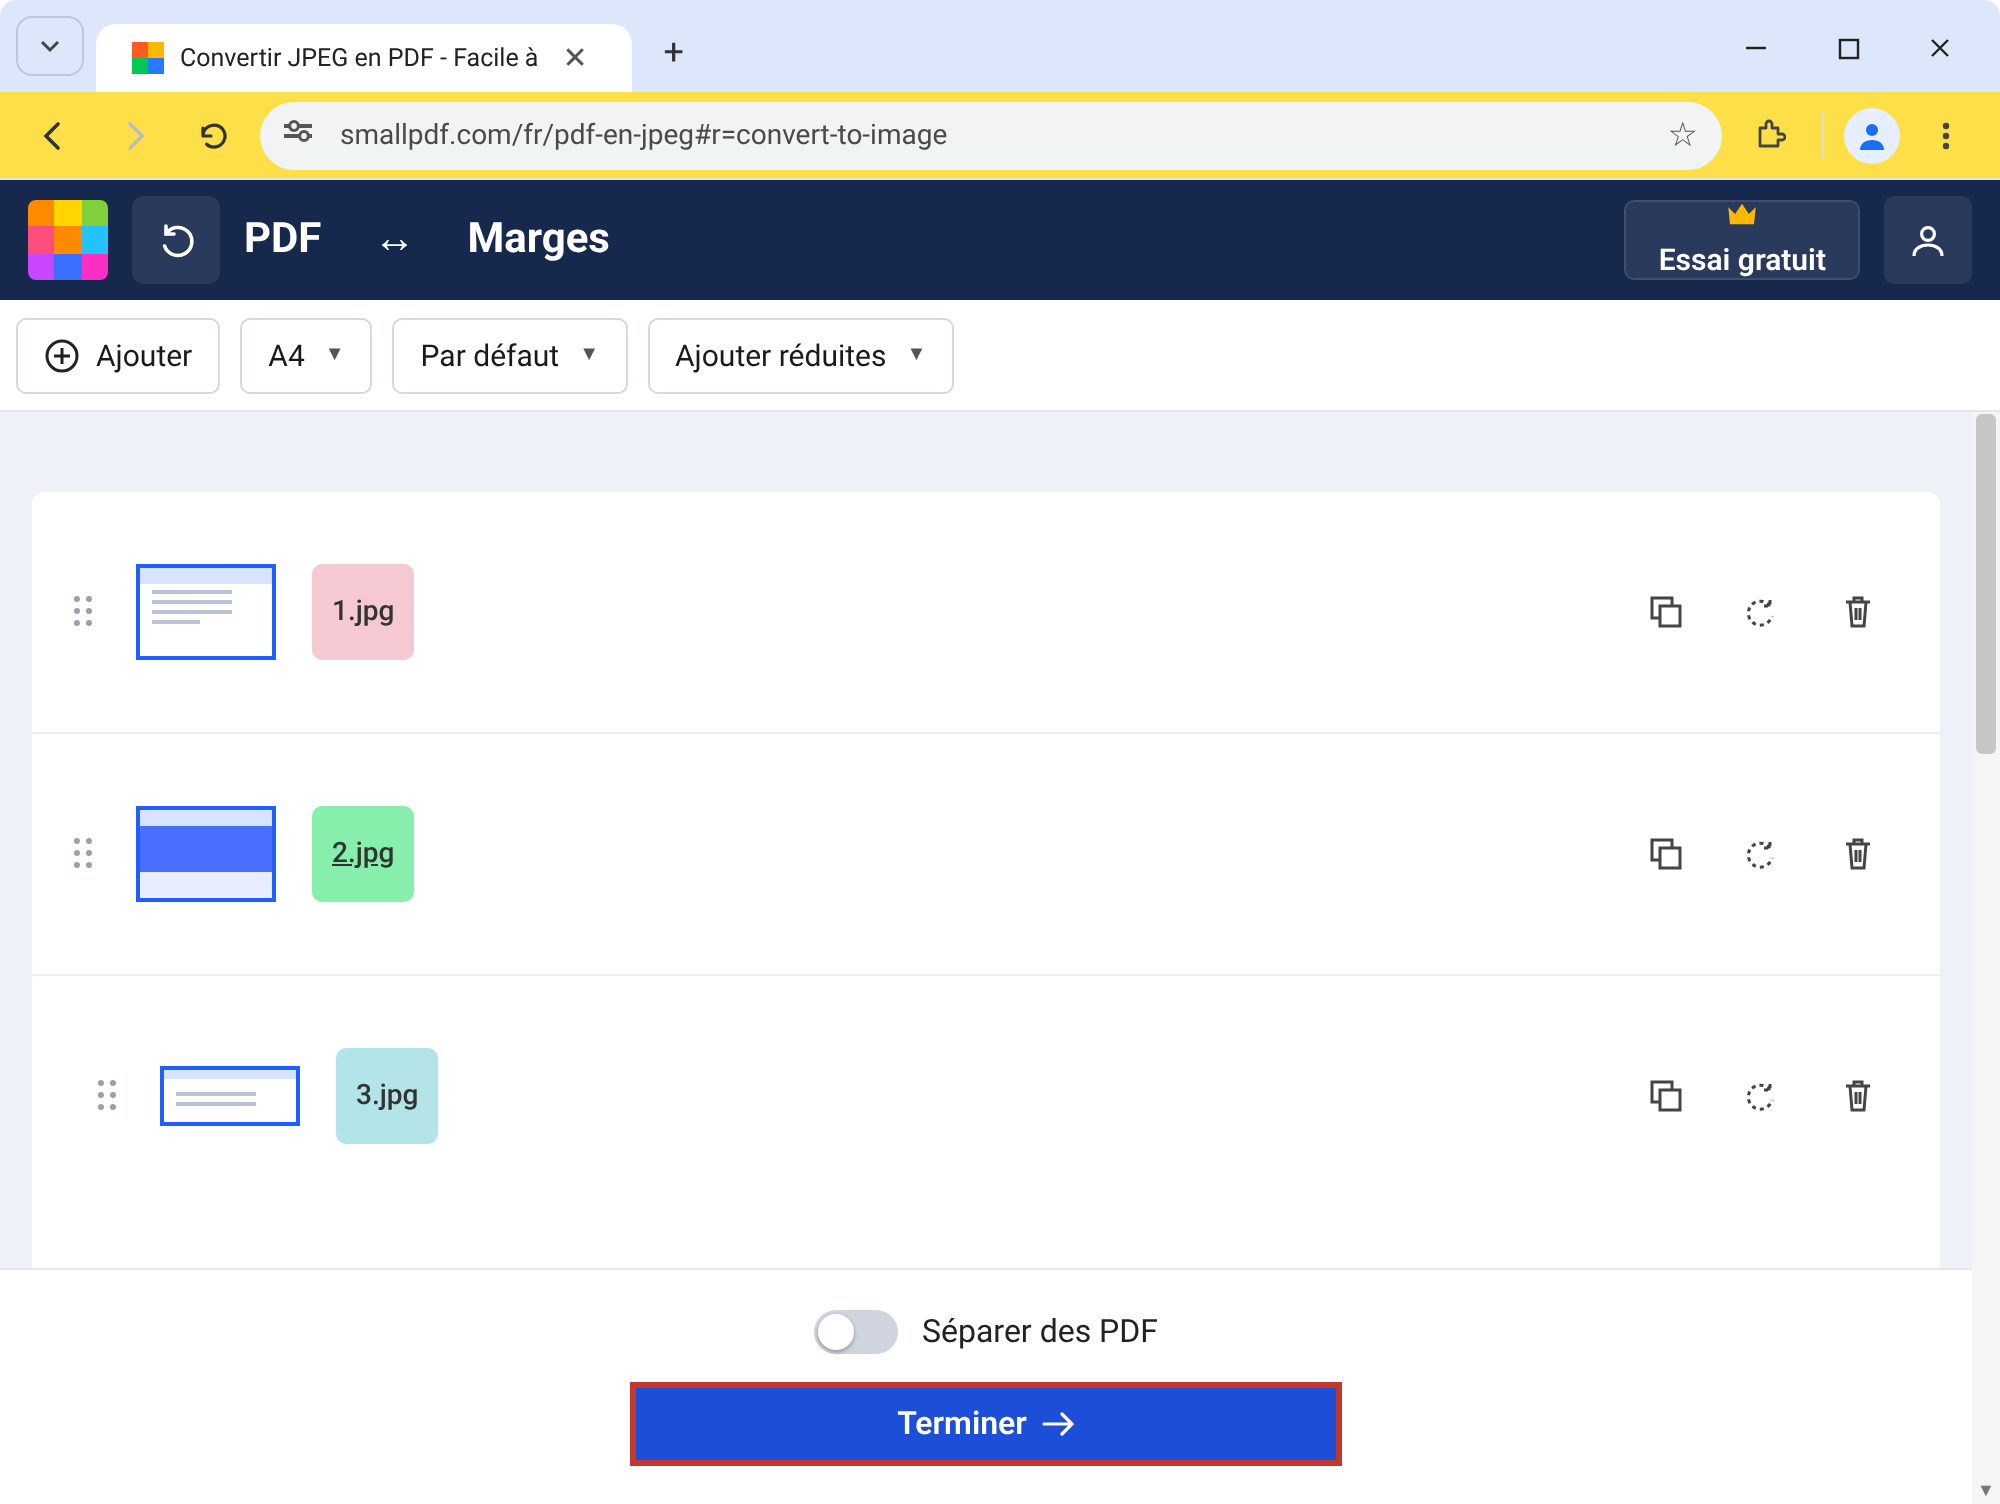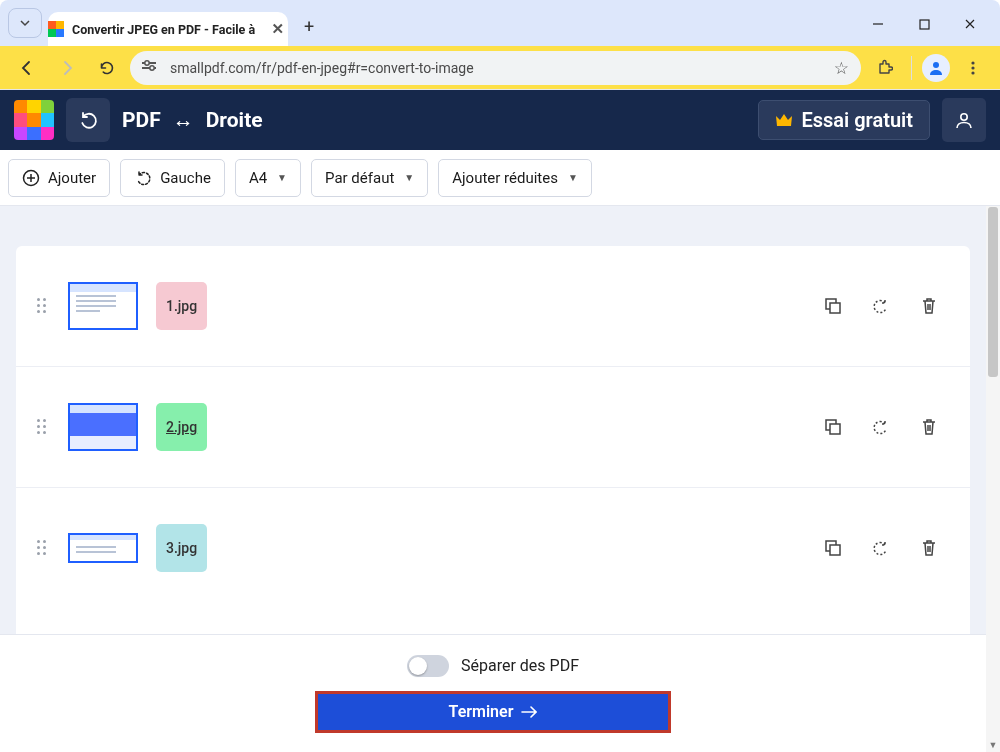--- a/index.html
+++ b/index.html
@@ -1,21 +1,21 @@
 <!DOCTYPE html>
 <html><head>
 <meta charset="utf-8">
 <style>
   * { box-sizing: border-box; margin: 0; padding: 0; font-family: -apple-system, BlinkMacSystemFont, "Segoe UI", Roboto, sans-serif; }
   body { width: 1000px; height: 752px; overflow: hidden; background: #fff; }
 
   
   .browser-top { background: #dde7fb; height: 46px; display: flex; align-items: center; padding: 0 8px; border-radius: 8px 8px 0 0; }
   .tab-dropdown { width: 34px; height: 30px; display:flex; align-items:center; justify-content:center; border:1px solid #b9c7e4; border-radius:8px; margin-right:6px;}
-  .tab { background: #fff; height: 34px; border-radius: 10px 10px 0 0; display: flex; align-items: center; padding: 0 0; min-width: 240px; gap:8px; margin-top:12px;font-weight:bold;}
+  .tab { background: #fff; height: 34px; border-radius: 10px 10px 0 0; display: flex; align-items: center; padding: 0 18px; min-width: 240px; gap:8px; margin-top:12px;}
   .favicon { width:16px; height:16px; display:inline-block; }
   .favicon div { width:8px; height:8px; float:left; }
   .tab-title { font-size: 12.5px; color:#222; white-space:nowrap; overflow:hidden; text-overflow:ellipsis; flex:1;}
   .tab-close { font-size:15px; color:#555; padding:0 4px;}
   .new-tab { width:30px; height:30px; display:flex; align-items:center; justify-content:center; font-size:18px; color:#333; margin-left:6px; margin-top:6px;}
   .win-controls { margin-left:auto; display:flex; gap:2px; margin-top:2px;}
   .win-btn { width:44px; height:30px; display:flex; align-items:center; justify-content:center; color:#333;}
 
   .addr-bar { height:44px; background:#fde047; display:flex; align-items:center; padding:0 10px; gap:6px; border-bottom:1px solid #e6e6e6;}
   .nav-btn { width:34px; height:34px; display:flex; align-items:center; justify-content:center; border-radius:50%; color:#444; font-size:18px;}
@@ -25,22 +25,22 @@
   .url { font-size:14px; color:#4a4a4a; flex:1; white-space:nowrap; overflow:hidden;}
   .star { color:#555; font-size:17px;}
   .ext-btn { width:34px; height:34px; display:flex; align-items:center; justify-content:center; color:#444;}
   .profile { width:28px; height:28px; border-radius:50%; background:#e7efff; display:flex; align-items:center; justify-content:center;}
   .divider-v { width:1px; height:24px; background:#ddd; margin:0 4px;}
 
   
   .app-header { height:60px; background:#16284b; display:flex; align-items:center; padding:0 14px; gap:12px;}
   .logo { width:40px; height:40px; display:grid; grid-template-columns:1fr 1fr 1fr; grid-template-rows:1fr 1fr 1fr; border-radius:4px; overflow:hidden;}
   .back-app { width:44px; height:44px; border-radius:6px; background:#2a3a5c; display:flex; align-items:center; justify-content:center; color:#fff;}
-  .app-title { color:#fff; font-size:21px; font-weight:700; display:flex; align-items:center; gap:12px;}
-  .trial-btn { margin-left:auto; height:40px; border-radius:5px; background:#2a3a5c; color:#fff; display:flex; align-items:center; padding:0 16px; gap:8px; font-size:20px; font-weight:600; border:1px solid #3d4e70;}
+  .app-title { color:#fff; font-size:21px; font-weight:700; display:flex; align-items:center; gap:26px;}
+  .trial-btn { margin-left:auto; height:40px; border-radius:5px; background:#2a3a5c; color:#fff; display:flex; align-items:center; padding:0 16px; gap:8px; font-size:15px; font-weight:600; border:1px solid #3d4e70;flex-direction:column;}
   .user-app { width:44px; height:44px; border-radius:5px; background:#2a3a5c; display:flex; align-items:center; justify-content:center; color:#fff;}
 
   
   .toolbar { height:56px; background:#fff; border-bottom:1px solid #e4e7ef; display:flex; align-items:center; padding:0 8px; gap:10px;}
   .tool-btn { height:38px; border:1px solid #d3d8e3; border-radius:5px; background:#fff; display:flex; align-items:center; padding:0 13px; gap:8px; font-size:15px; color:#1a1a1a;}
   .tool-btn svg, .tool-btn .ic { flex-shrink:0;}
   .caret { font-size:10px; color:#555; margin-left:2px;}
 
   
   .content-wrap { position:relative; height:546px; background:#eef1f8; }
@@ -175,21 +175,21 @@
       <div style="background:#ff2ec4"></div>
   </div>
   <div class="back-app">
     <svg width="22" height="22" viewBox="0 0 22 22">
         <path d="M6 4v4h4M6 8a7 7 0 1 1-.7 6" stroke="#fff" stroke-width="1.8" fill="none" stroke-linecap="round"></path>
       </svg>
   </div>
   <div class="app-title">
     <span>PDF</span>
     <span>↔</span>
-    <span>Droite</span>
+    <span>Marges</span>
   </div>
   <div class="trial-btn">
     <svg width="18" height="14" viewBox="0 0 18 14">
         <path d="M1 3l4 4 4-6 4 6 4-4-1 10H2L1 3z" fill="#ffb700"></path>
       </svg>
     <span>Essai gratuit</span>
   </div>
   <div class="user-app">
     <svg width="20" height="20" viewBox="0 0 20 20">
         <circle cx="10" cy="7" r="3.2" stroke="#fff" stroke-width="1.6" fill="none"></circle>
@@ -200,26 +200,20 @@
 
 <div class="toolbar">
   <div class="tool-btn">
     <svg width="18" height="18" viewBox="0 0 18 18">
         <circle cx="9" cy="9" r="7.5" stroke="#222" stroke-width="1.5" fill="none"></circle>
         <path d="M9 5v8M5 9h8" stroke="#222" stroke-width="1.5"></path>
       </svg>
     <span>Ajouter</span>
   </div>
   <div class="tool-btn">
-    <svg width="18" height="18" viewBox="0 0 18 18">
-        <path d="M5 3v3h3M5 6a6 6 0 1 1-1 5" stroke="#222" stroke-width="1.5" fill="none" stroke-dasharray="2 2" stroke-linecap="round"></path>
-      </svg>
-    <span>Gauche</span>
-  </div>
-  <div class="tool-btn">
     <span>A4</span>
     <span class="caret">▼</span>
   </div>
   <div class="tool-btn">
     <span>Par défaut</span>
     <span class="caret">▼</span>
   </div>
   <div class="tool-btn">
     <span>Ajouter réduites</span>
     <span class="caret">▼</span>
@@ -300,21 +294,21 @@
           <div class="row-act">
               <svg width="20" height="20" viewBox="0 0 20 20">
                 <path d="M4 5h12M8 5V3h4v2M6 5l1 12h6l1-12M9 8v6M11 8v6" stroke="#444" stroke-width="1.5" fill="none"></path>
               </svg>
             </div>
         </div>
       </div>
     </div>
 
     <div class="file-card">
-      <div class="file-row" style="padding-bottom:100px;">
+      <div class="file-row" style="padding-bottom:100px;margin-left:12px;">
         <div class="drag">
             <div class="drag-dots">
               <span></span>
               <span></span>
               <span></span>
               <span></span>
               <span></span>
               <span></span>
             </div>
           </div>

